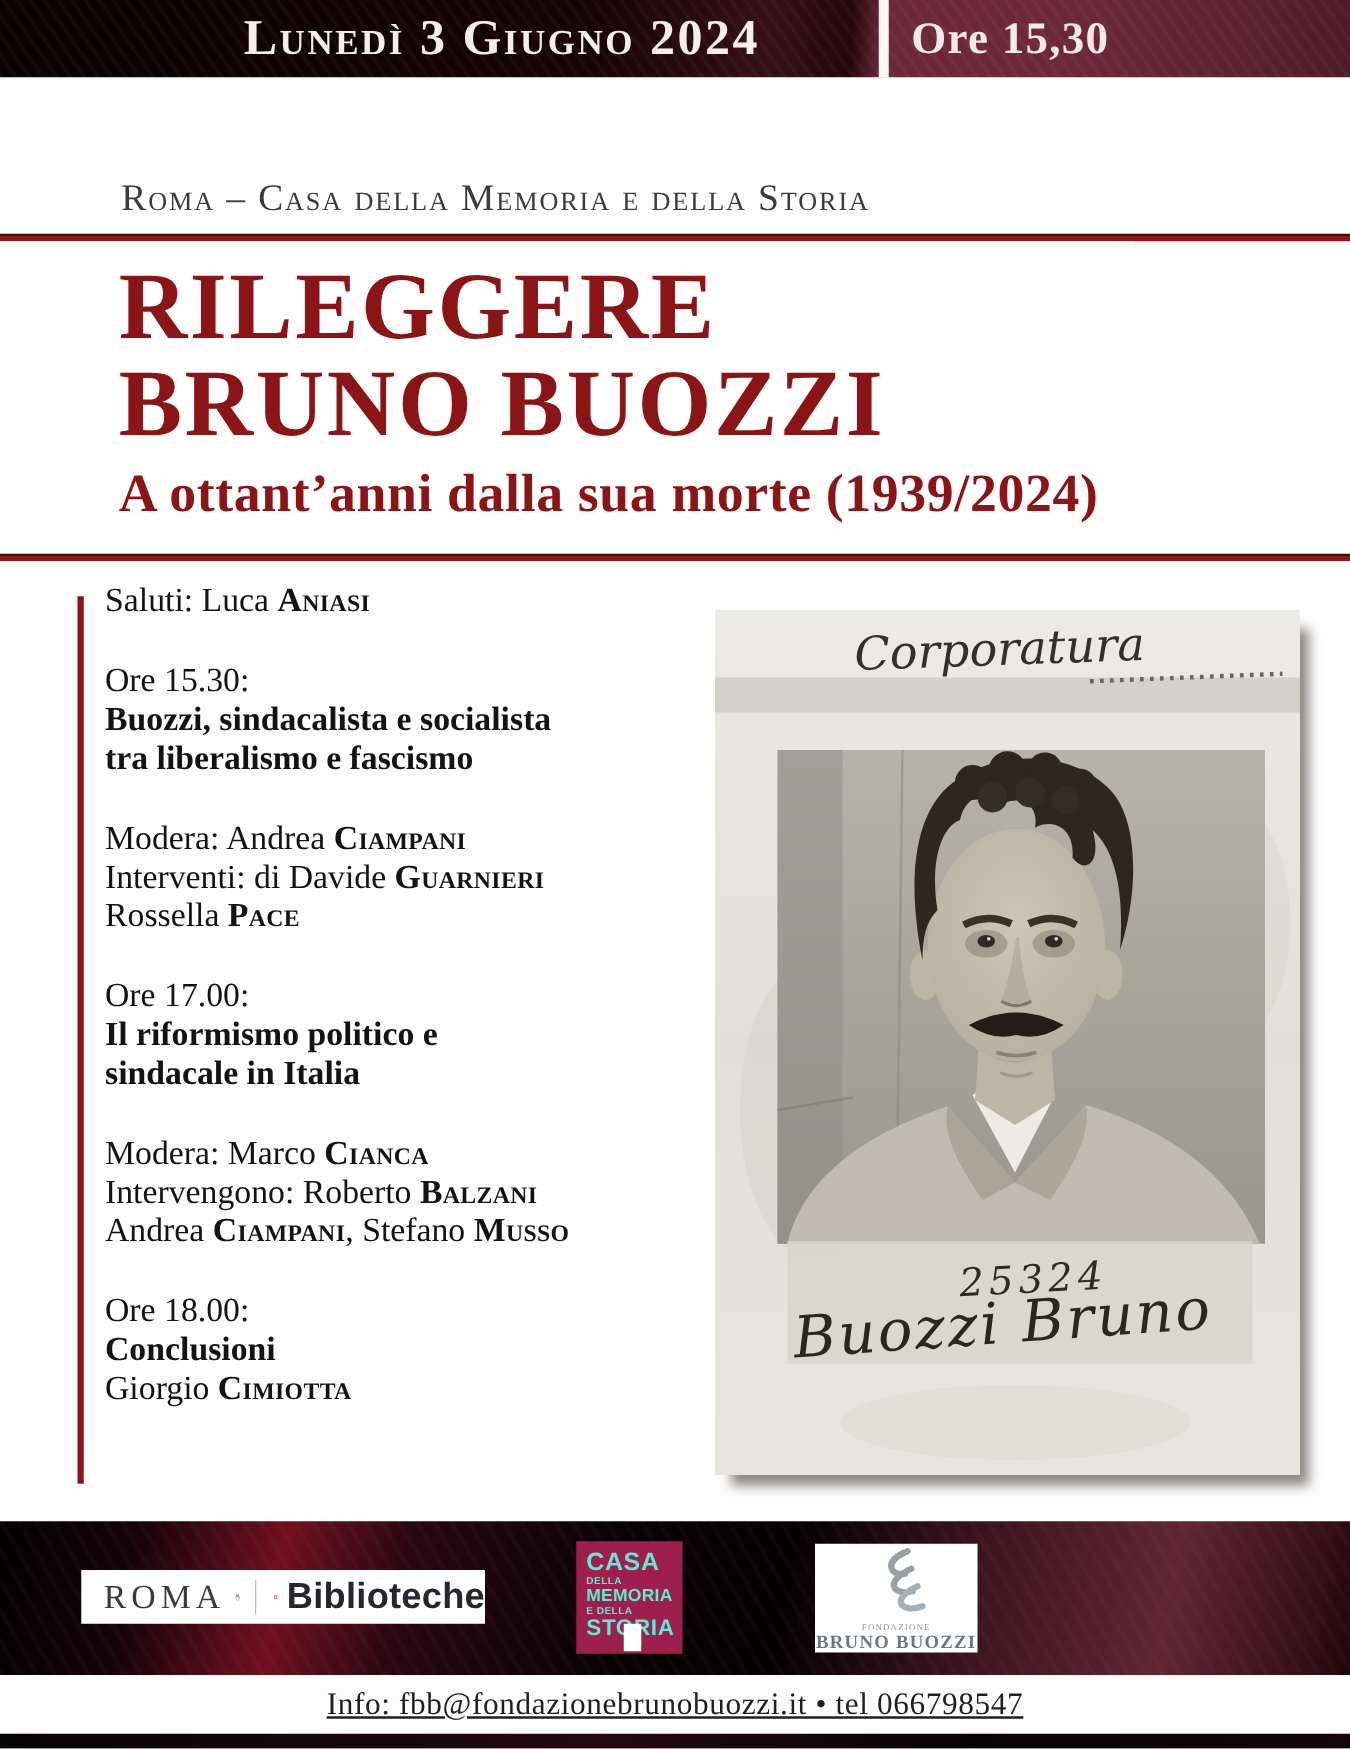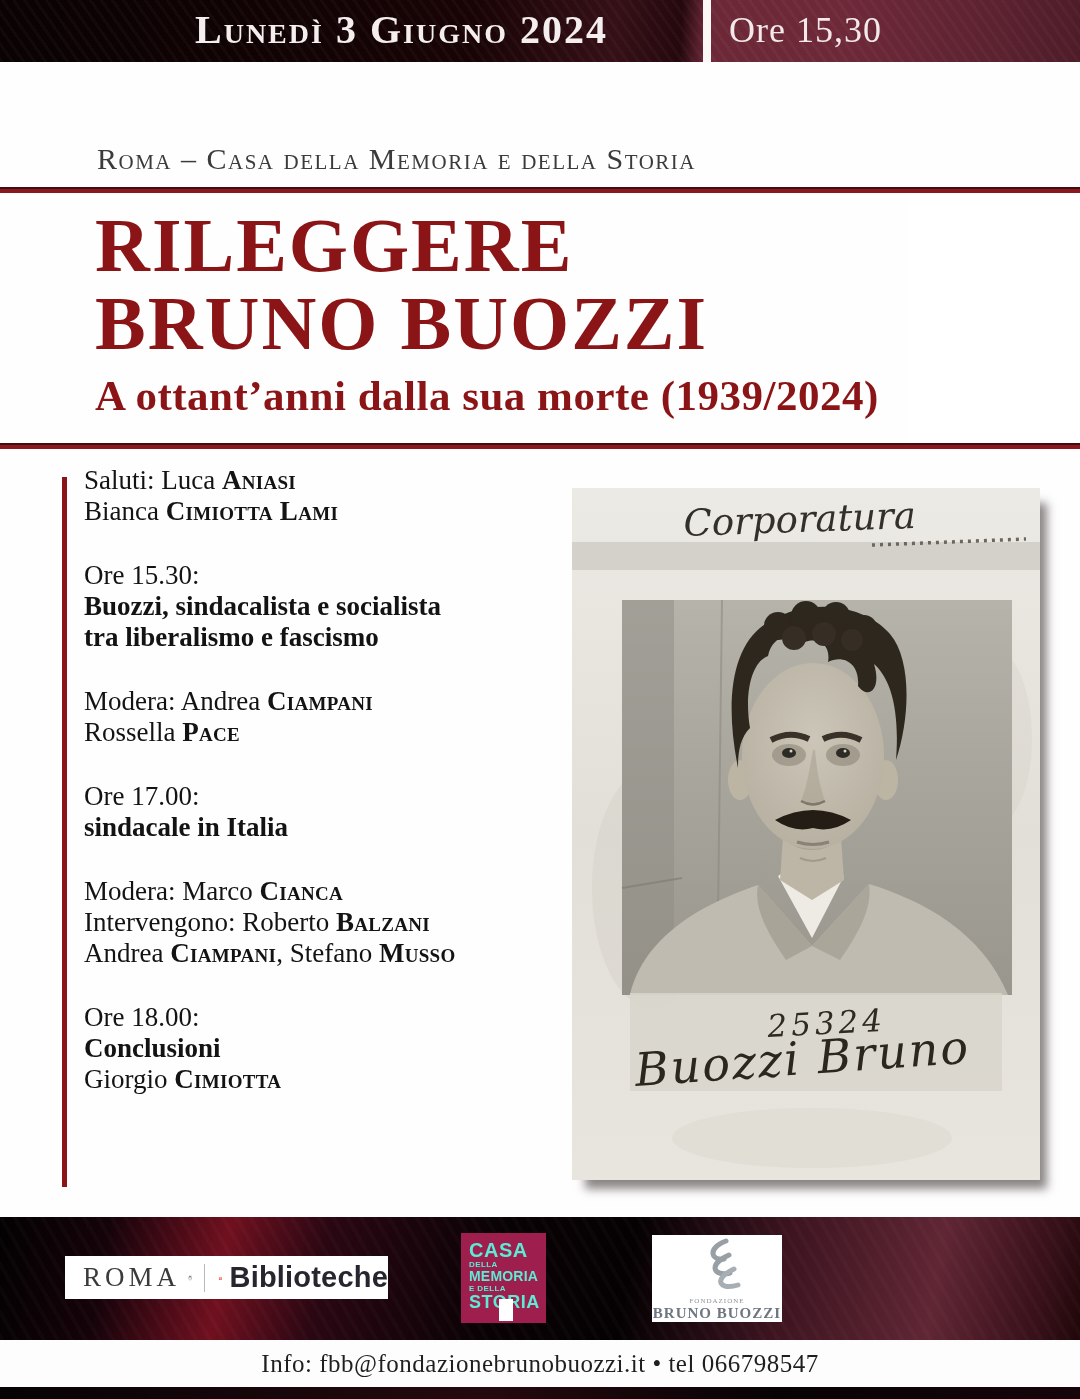--- a/index.html
+++ b/index.html
@@ -9,21 +9,21 @@
   
   .banner{position:absolute;left:0;top:0;width:1080px;height:62px;
     background:linear-gradient(93deg,#0a0203 0%,#120304 28%,#190405 44%,#351017 57%,#24080d 63%,
                #6d2838 65.4%,#6e2939 78%,#5c2230 92%,#4e1c29 100%);}
   .banner::after{content:"";position:absolute;inset:0;
     background:repeating-linear-gradient(55deg,rgba(255,255,255,.028) 0 3px,transparent 3px 9px);}
   .banner-divider{position:absolute;left:703px;top:0;width:8px;height:62px;background:#fbf8f6;z-index:2;}
   .banner-date{position:absolute;left:195px;top:0;height:62px;line-height:60px;z-index:2;
     font-variant:small-caps;font-size:40px;font-weight:bold;color:#f4efee;letter-spacing:2px;}
   .banner-time{position:absolute;left:729px;top:0;height:62px;line-height:60px;z-index:2;
-    font-size:36px;font-weight:normal;color:#f3e9ea;letter-spacing:1px;}
+    font-size:36px;font-weight:bold;color:#f3e9ea;letter-spacing:1px;}
 
   
   .header{position:absolute;left:0;top:62px;width:1080px;height:125px;background:#fefefe;}
   .venue{position:absolute;left:97px;top:80px;font-variant:small-caps;font-size:30px;
     color:#3b3b3d;letter-spacing:1.5px;}
   .address{position:absolute;left:97px;top:142px;font-variant:small-caps;font-size:24px;
     color:#3e3e40;letter-spacing:1px;}
 
   .redline{position:absolute;left:0;width:1080px;height:6px;
     background:linear-gradient(180deg,#400d10 0 34%,#8b181d 34% 100%);}
@@ -85,21 +85,21 @@
   .card-fiap{left:893px;top:16px;width:115px;height:92px;}
   .fiap-text{position:absolute;left:0;top:32px;width:100%;text-align:center;
     font-family:"Liberation Serif",serif;font-size:37px;color:#2f9e3f;letter-spacing:1px;line-height:38px;}
   .fiap-box{position:absolute;left:6px;right:6px;bottom:4px;height:21px;background:#33a23d;
     color:#fff;text-align:center;font-family:"Liberation Sans",sans-serif;font-size:6px;
     font-weight:bold;line-height:9px;letter-spacing:.4px;padding-top:2px;box-sizing:border-box;}
   .fiap-flag{position:absolute;left:24px;top:4px;z-index:2;}
 
   
   .footer{position:absolute;left:0;top:1340px;width:1080px;height:47px;background:#fdfdfd;
-    text-align:center;line-height:47px;font-size:25px;color:#1f1f1f;letter-spacing:.5px;}
+    text-align:center;line-height:47px;font-size:25px;color:#1f1f1f;letter-spacing:.5px;text-decoration:underline;}
   .blackstrip{position:absolute;left:0;top:1387px;width:1080px;height:12px;
     background:linear-gradient(90deg,#060304,#240910 45%,#070304 72%,#16050a);}
 </style>
 </head>
 <body>
 
 <div class="poster">
 
   <div class="banner">
     <span class="banner-date">Lunedì 3 Giugno 2024</span>
@@ -120,33 +120,34 @@
     <div class="subtitle">A ottant’anni dalla sua morte (1939/2024)</div>
   </div>
 
   <div class="redline l2"></div>
 
   <div class="main">
     <div class="red-bar"></div>
     <div class="program">
         <div class="pgroup">
           <div class="pline"><span class="seg-p">Saluti: Luca </span><span class="seg-n">Aniasi</span></div>
-          <div class="pline"><span class="seg-p">Bianca </span><span class="seg-n">Cimiotta Lami</span></div>
         </div>
         <div class="pgroup">
           <div class="pline"><span class="seg-p">Ore 15.30:</span></div>
           <div class="pline"><span class="seg-b">Buozzi, sindacalista e socialista</span></div>
           <div class="pline"><span class="seg-b">tra liberalismo e fascismo</span></div>
         </div>
         <div class="pgroup">
           <div class="pline"><span class="seg-p">Modera: Andrea </span><span class="seg-n">Ciampani</span></div>
+          <div class="pline"><span class="seg-p">Interventi: di Davide </span><span class="seg-n">Guarnieri</span></div>
           <div class="pline"><span class="seg-p">Rossella </span><span class="seg-n">Pace</span></div>
         </div>
         <div class="pgroup">
           <div class="pline"><span class="seg-p">Ore 17.00:</span></div>
+          <div class="pline"><span class="seg-b">Il riformismo politico e</span></div>
           <div class="pline"><span class="seg-b">sindacale in Italia</span></div>
         </div>
         <div class="pgroup">
           <div class="pline"><span class="seg-p">Modera: Marco </span><span class="seg-n">Cianca</span></div>
           <div class="pline"><span class="seg-p">Intervengono: Roberto </span><span class="seg-n">Balzani</span></div>
           <div class="pline"><span class="seg-p">Andrea </span><span class="seg-n">Ciampani</span><span class="seg-p">, Stefano </span><span class="seg-n">Musso</span></div>
         </div>
         <div class="pgroup">
           <div class="pline"><span class="seg-p">Ore 18.00:</span></div>
           <div class="pline"><span class="seg-b">Conclusioni</span></div>

